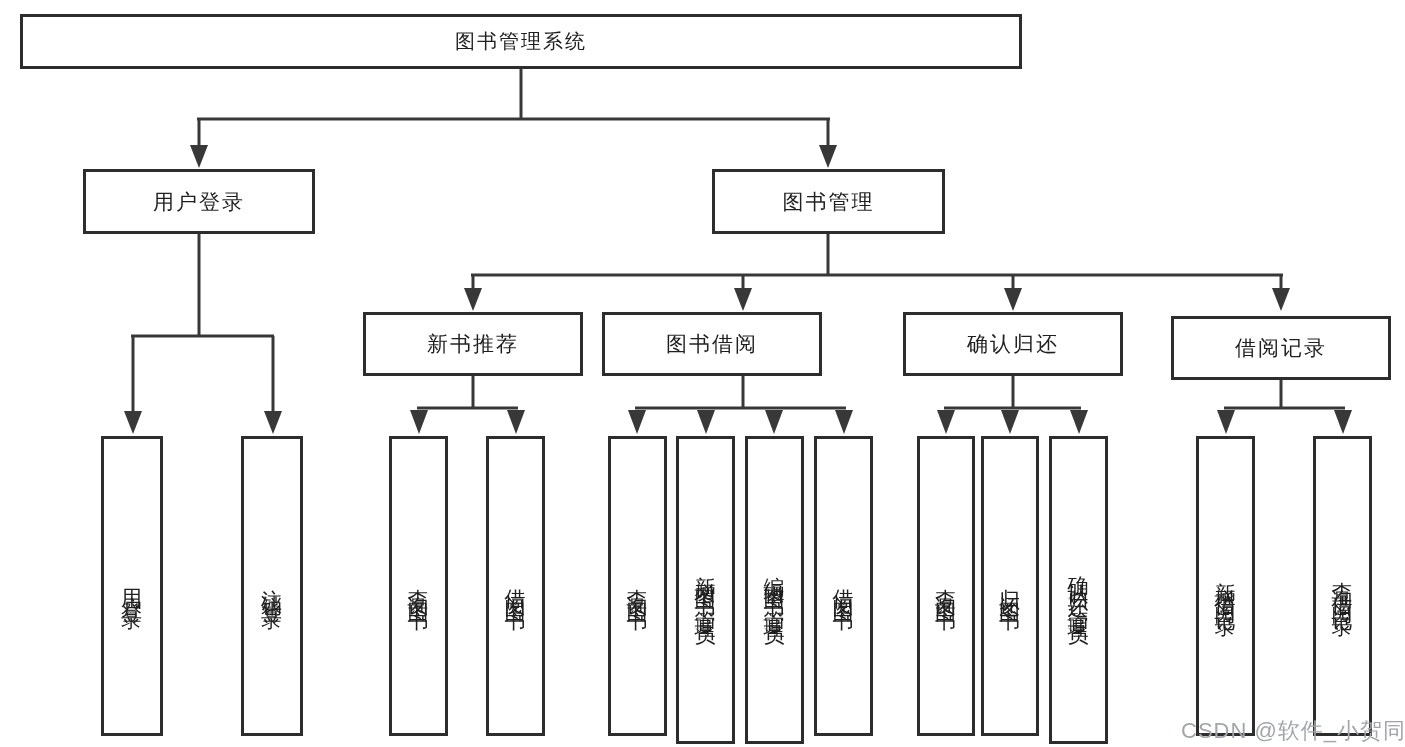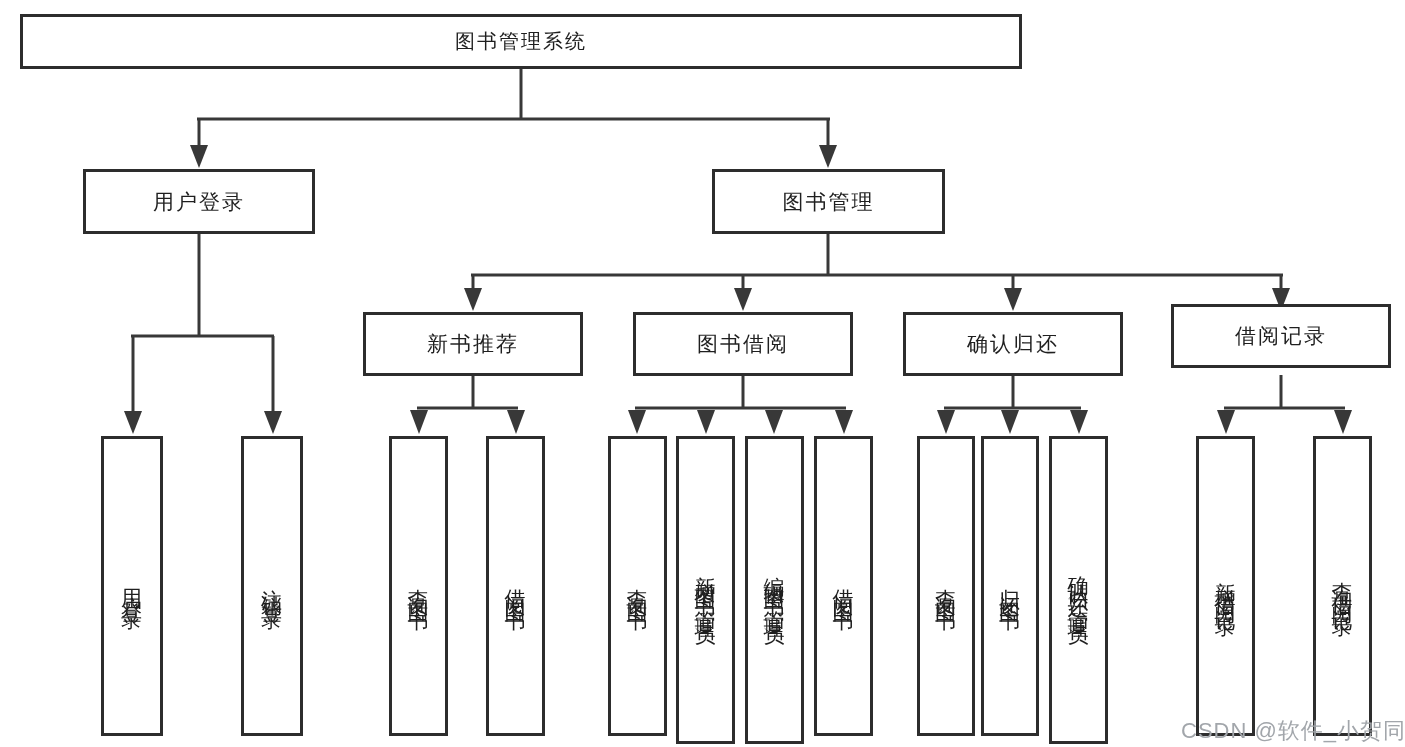--- a/index.html
+++ b/index.html
@@ -106,27 +106,27 @@
   <div class="box" style="left:83px;top:169px;width:232px;height:65px;">
     <span class="h-label">用户登录</span>
   </div>
   <div class="box" style="left:712px;top:169px;width:233px;height:65px;">
     <span class="h-label">图书管理</span>
   </div>
 
   <div class="box" style="left:363px;top:312px;width:220px;height:64px;">
     <span class="h-label">新书推荐</span>
   </div>
-  <div class="box" style="left:633px;top:312px;width:220px;height:64px;">
+  <div class="box" style="left:602px;top:312px;width:220px;height:64px;">
     <span class="h-label">图书借阅</span>
   </div>
   <div class="box" style="left:903px;top:312px;width:220px;height:64px;">
     <span class="h-label">确认归还</span>
   </div>
-  <div class="box" style="left:1171px;top:304px;width:220px;height:64px;">
+  <div class="box" style="left:1171px;top:316px;width:220px;height:64px;">
     <span class="h-label">借阅记录</span>
   </div>
 
   <div class="box leaf" style="left:101px;top:436px;width:62px;height:300px;">
     <span class="v-label">用户登录</span>
   </div>
   <div class="box leaf" style="left:241px;top:436px;width:62px;height:300px;">
     <span class="v-label">注销登录</span>
   </div>
 

